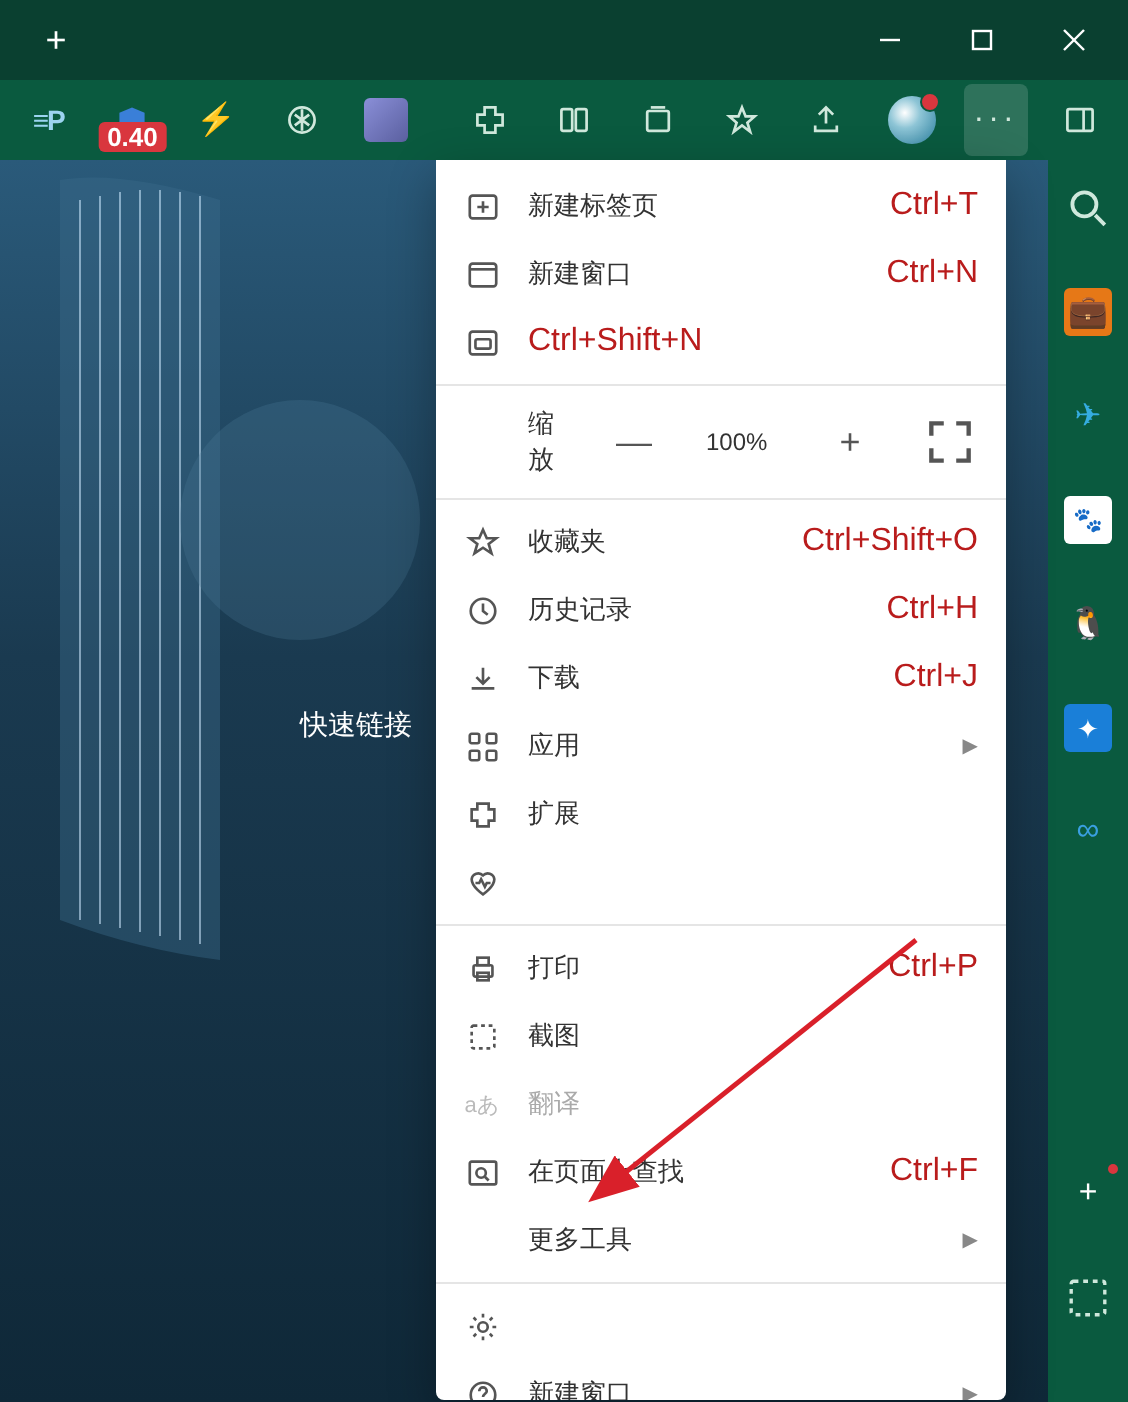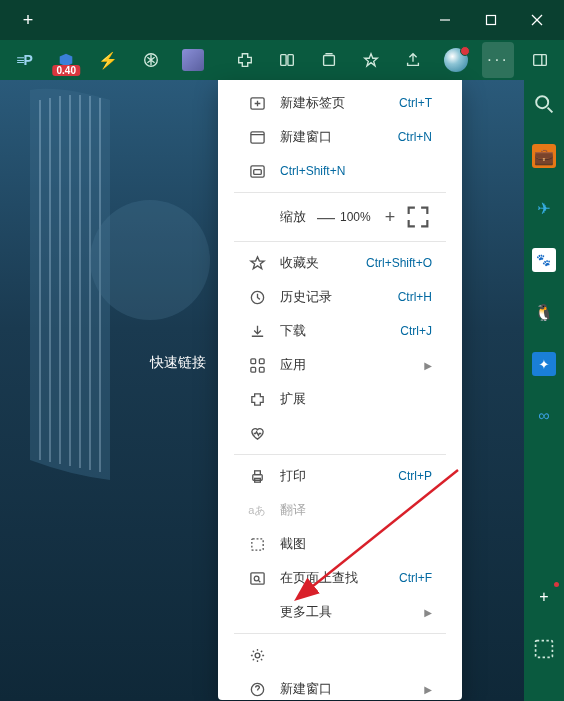--- a/index.html
+++ b/index.html
@@ -11,50 +11,50 @@
 .tab-plus { width: 32px; height: 32px; display: flex; align-items: center; justify-content: center; color: #fff; font-size: 18px; border-radius: 4px; margin-left: 8px; }
 .win-controls { display: flex; }
 .win-btn { width: 46px; height: 32px; display: flex; align-items: center; justify-content: center; color: #fff; }
 .win-btn svg { width: 12px; height: 12px; stroke: #fff; stroke-width: 1.2; fill: none; }
 
 
 .toolbar { height: 40px; background: #0a5a3f; display: flex; align-items: center; padding: 0 8px; gap: 10px; position: relative; }
 .tool-icon { width: 36px; height: 36px; display: flex; align-items: center; justify-content: center; color: #fff; border-radius: 4px; position: relative; }
 .tool-icon.active { background: rgba(255,255,255,0.15); }
 .tool-icon svg { width: 18px; height: 18px; stroke: #d0e8dc; stroke-width: 1.5; fill: none; }
-.badge-red { position: absolute; bottom: 2px; left: 50%; transform: translateX(-50%); background: #d9363e; color: #fff; font-size: 10px; padding: 0 4px; border-radius: 3px; font-weight: 600; }
+.badge-red { position: absolute; bottom: 2px; left: 50%; transform: translateX(-50%); background: #d9363e; color: #fff; font-size: 13px; padding: 0 4px; border-radius: 3px; font-weight: 600; }
 .ep-icon { font-size: 14px; color: #9cd4f0; font-weight: 700; letter-spacing: -1px; }
 .bolt { color: #a67eff; font-size: 16px; }
 .avatar-sm { width: 22px; height: 22px; background: linear-gradient(135deg,#8a8fd8,#5a5f9f); border-radius: 3px; }
 .tool-spacer { flex: 1; }
 .profile-circle { width: 24px; height: 24px; border-radius: 50%; background: radial-gradient(circle at 35% 35%, #fff 0%, #8ec5d6 35%, #2a7f9e 100%); position: relative; }
 .profile-circle::after { content: ''; position: absolute; top: -2px; right: -2px; width: 8px; height: 8px; background: #d9363e; border-radius: 50%; border: 1.5px solid #0a5a3f; }
 .more-dots { letter-spacing: 2px; font-size: 16px; color: #d0e8dc; }
 
 
 .content-bg { position: absolute; top: 80px; left: 0; right: 40px; bottom: 0; background: linear-gradient(180deg, #2a5a7a 0%, #1a3a50 40%, #0f2838 100%); overflow: hidden; }
 .harp { position: absolute; top: 0; left: 10px; width: 200px; height: 420px; opacity: 0.7; }
 .quick-links { position: absolute; top: 250px; left: 150px; color: #fff; font-size: 14px; margin-top: 24px; }
 
 
 .right-sidebar { position: absolute; top: 80px; right: 0; width: 40px; bottom: 0; background: #0a5a3f; display: flex; flex-direction: column; align-items: center; padding-top: 12px; gap: 28px; }
 .side-ico { width: 24px; height: 24px; display: flex; align-items: center; justify-content: center; color: #fff; font-size: 16px; border-radius: 4px; }
 .plus-red { color: #fff; position: relative; }
 .plus-red::before { content: ''; position: absolute; top: -3px; right: -3px; width: 5px; height: 5px; background: #d9363e; border-radius: 50%; }
 
 
-.menu { position: absolute; top: 80px; left: 218px; width: 244px; background: #fff; box-shadow: 0 8px 24px rgba(0,0,0,0.3); z-index: 100; font-size: 13px; color: #333; padding: 6px 16px; border-radius: 0 0 4px 4px; max-height: 620px; overflow: hidden; }
+.menu { position: absolute; top: 80px; left: 218px; width: 285px; background: #fff; box-shadow: 0 8px 24px rgba(0,0,0,0.3); z-index: 100; font-size: 13px; color: #333; padding: 6px 0; border-radius: 0 0 4px 4px; max-height: 620px; overflow: hidden; }
 .menu-item { display: flex; align-items: center; padding: 8px 14px; gap: 14px; min-height: 34px; }
 .menu-icon { width: 18px; height: 18px; display: flex; align-items: center; justify-content: center; flex-shrink: 0; }
 .menu-icon svg { width: 17px; height: 17px; stroke: #555; stroke-width: 1.4; fill: none; }
 .menu-label { flex: 1; }
-.menu-shortcut { color: #0369a1; font-size: 12px; }
+.menu-shortcut { color: #b91c1c; font-size: 16px; }
 .menu-arrow { color: #888; font-size: 10px; }
 .menu-sep { height: 1px; background: #e5e5e5; margin: 4px 0; }
-.zoom-row { display: flex; align-items: center; padding: 6px 14px; gap: 0; }
+.zoom-row { display: flex; align-items: center; padding: 6px 14px; gap: 22px; }
 .zoom-label { margin-left: 32px; flex: 1; }
 .zoom-btn { width: 28px; height: 28px; display: flex; align-items: center; justify-content: center; color: #555; font-size: 18px; border-radius: 4px; }
 .zoom-pct { font-size: 12px; min-width: 36px; }
 
 
 .arrow-anno { position: absolute; top: 460px; left: 288px; z-index: 200; pointer-events: none; }
 </style>
 </head>
 <body>
 
@@ -289,33 +289,33 @@
     <div class="menu-icon">
         <svg viewBox="0 0 18 18">
           <rect x="4" y="7" width="10" height="6" rx="1"></rect>
           <rect x="6" y="3" width="6" height="4"></rect>
           <rect x="6" y="11" width="6" height="4"></rect>
         </svg>
       </div>
     <div class="menu-label">打印</div>
     <div class="menu-shortcut">Ctrl+P</div>
   </div>
-  <div class="menu-item" style="color:#aaa;">
-    <div class="menu-icon">
-        <span style="font-size:11px;color:#bbb;">aあ</span>
-      </div>
-    <div class="menu-label">翻译</div>
-  </div>
   <div class="menu-item">
     <div class="menu-icon">
         <svg viewBox="0 0 18 18" stroke-dasharray="2 2">
           <rect x="3" y="3" width="12" height="12" rx="1"></rect>
         </svg>
       </div>
     <div class="menu-label">截图</div>
+  </div>
+  <div class="menu-item" style="color:#aaa;">
+    <div class="menu-icon">
+        <span style="font-size:11px;color:#bbb;">aあ</span>
+      </div>
+    <div class="menu-label">翻译</div>
   </div>
   <div class="menu-item">
     <div class="menu-icon">
         <svg viewBox="0 0 18 18">
           <rect x="2" y="3" width="14" height="12" rx="1"></rect>
           <circle cx="8" cy="9" r="2.5"></circle>
           <line x1="10" y1="11" x2="12" y2="13"></line>
         </svg>
       </div>
     <div class="menu-label">在页面上查找</div>

